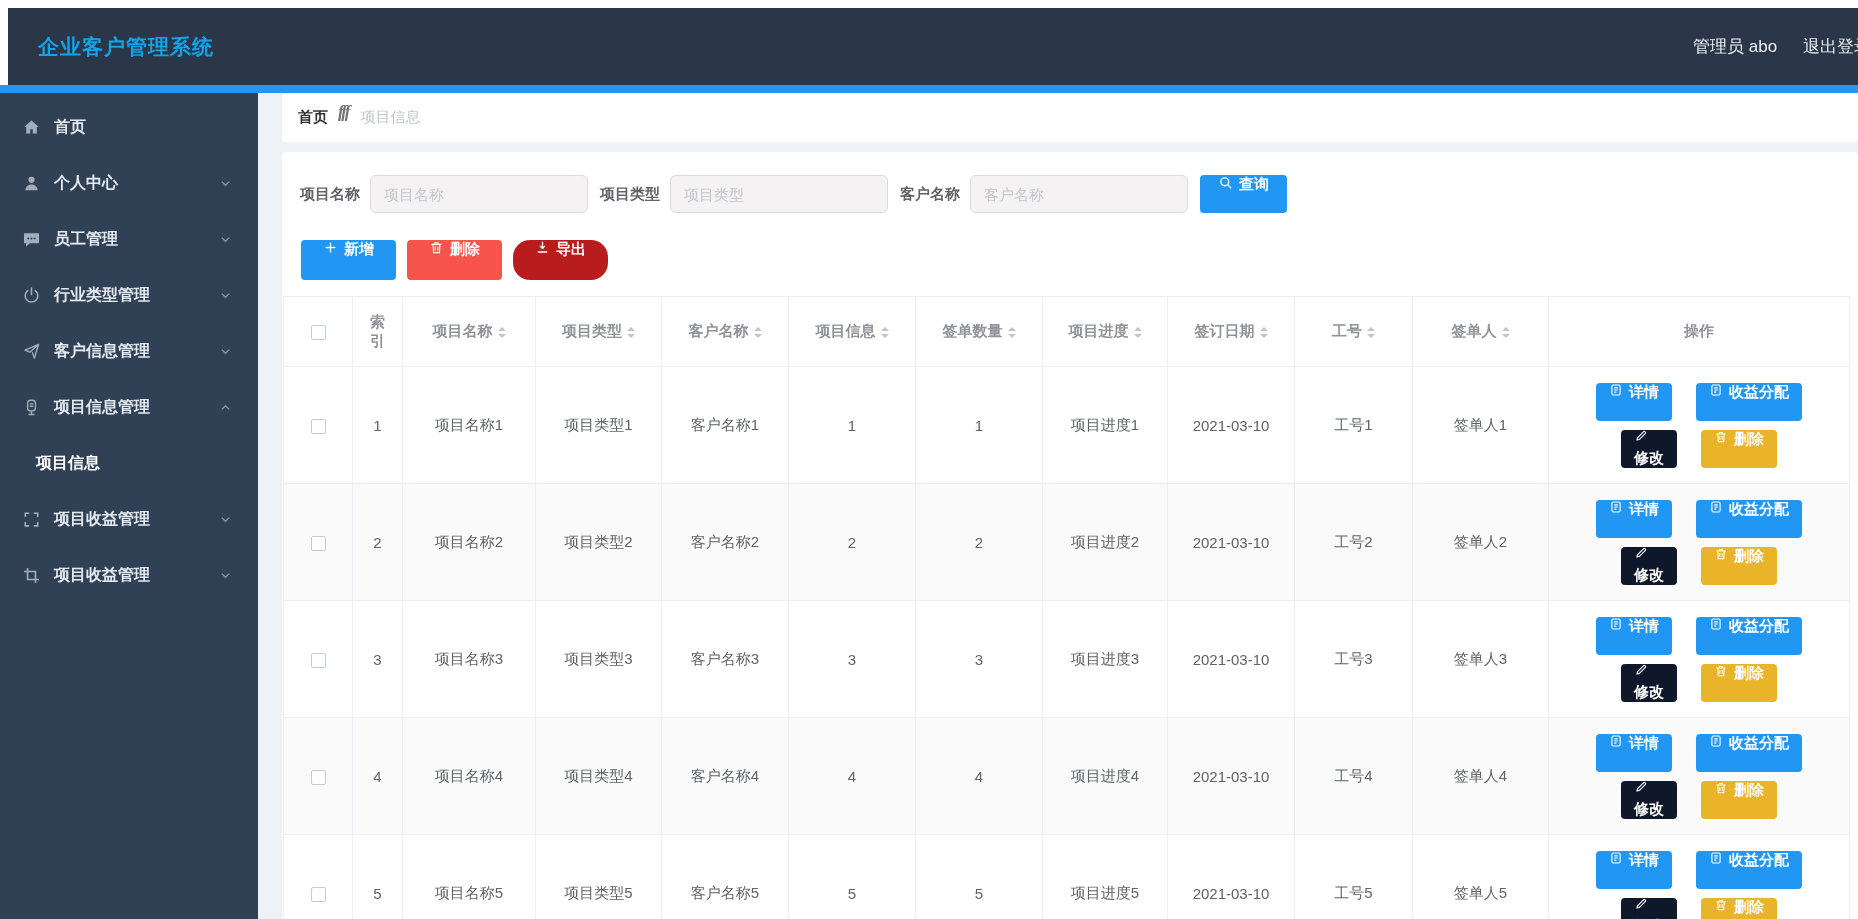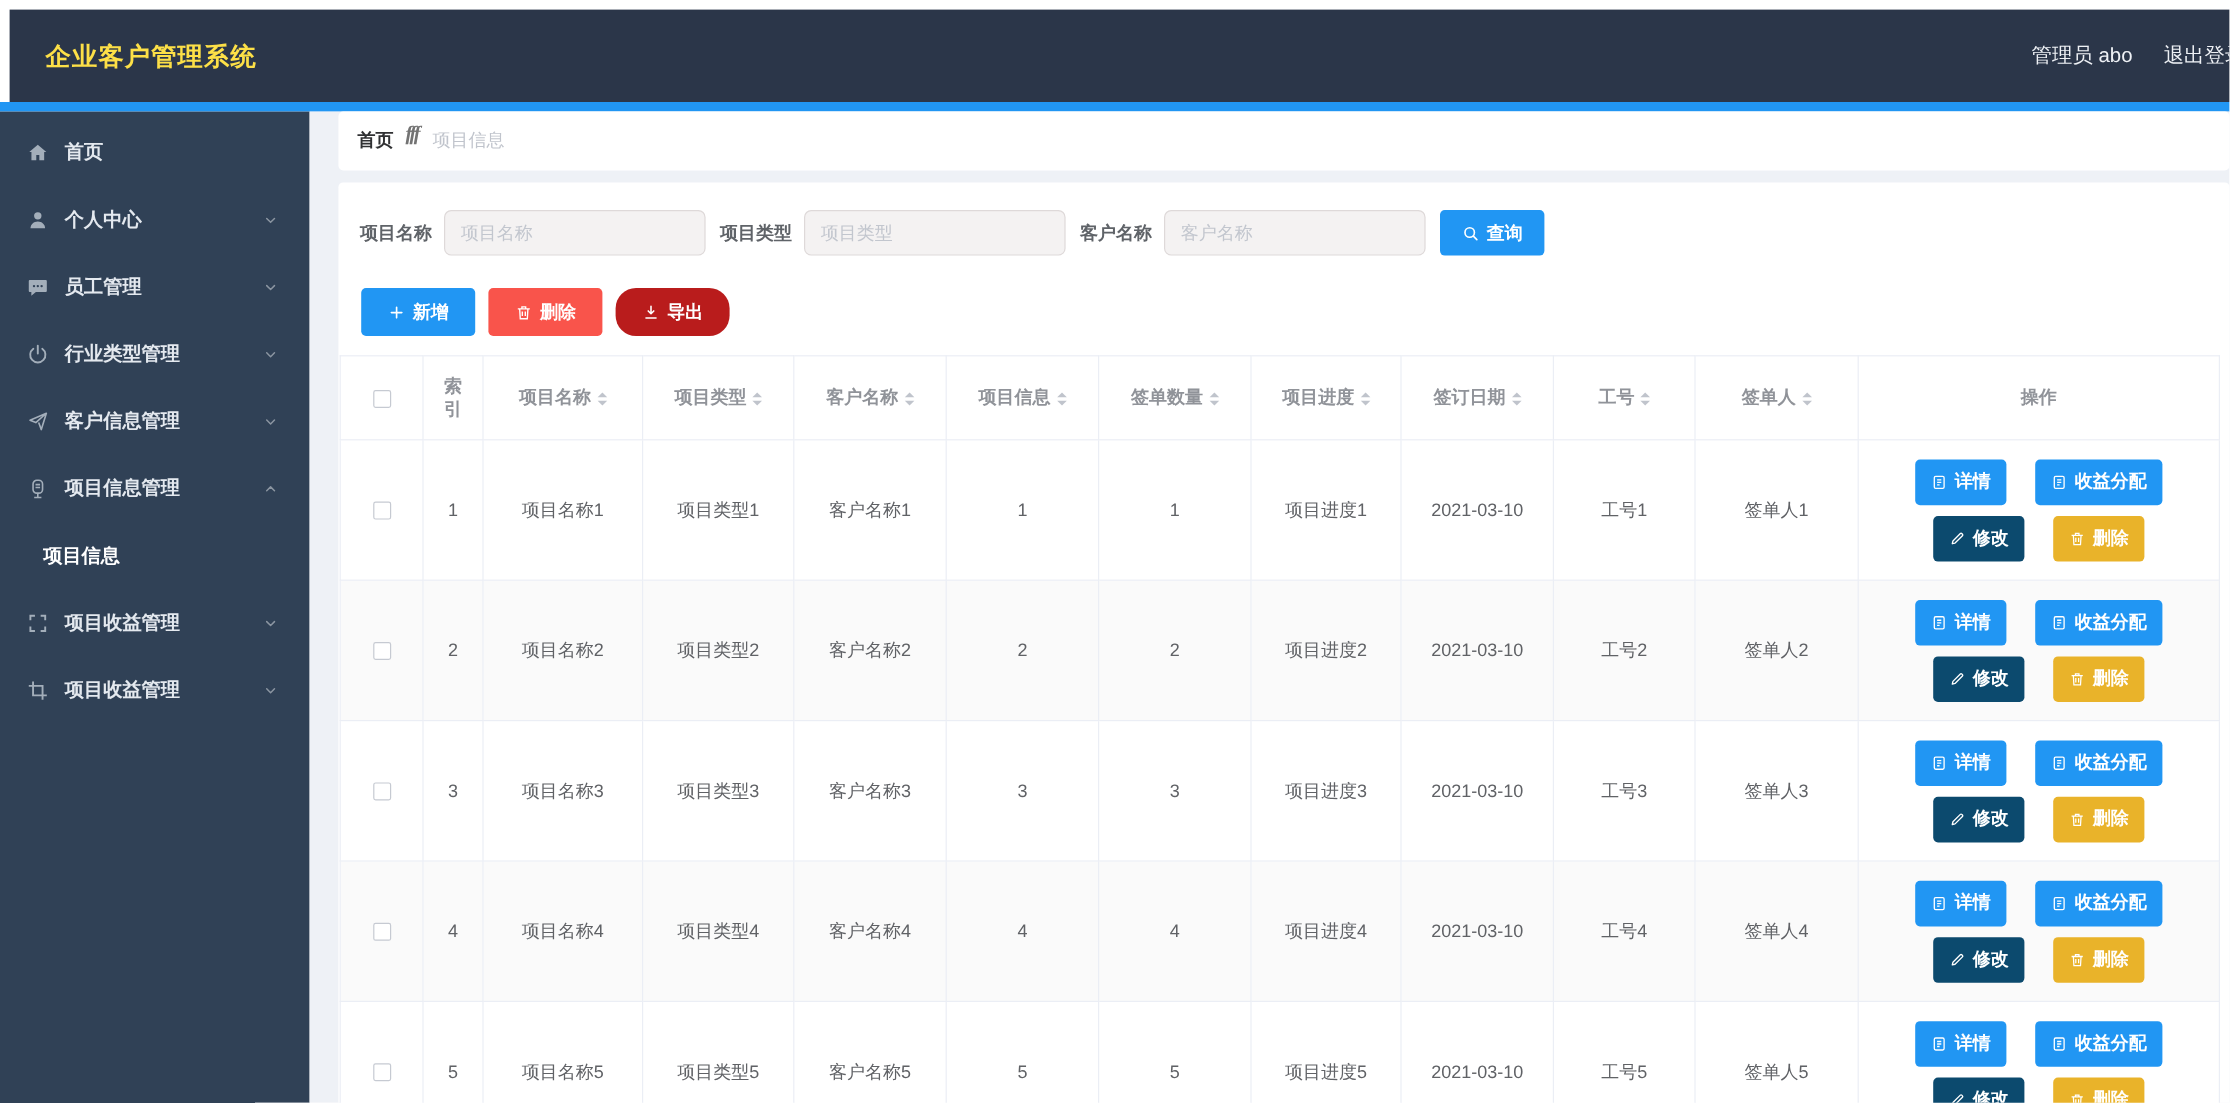--- a/index.html
+++ b/index.html
@@ -3,21 +3,21 @@
 <meta charset="utf-8">
 <style>
   * { margin:0; padding:0; box-sizing:border-box; }
   html,body { width:1858px; height:919px; overflow:hidden; background:#ffffff;
     font-family:"Liberation Sans","DejaVu Sans",sans-serif; }
   body { position:relative; }
 
   
   .navbar { position:absolute; left:8px; top:8px; width:1850px; height:77px;
     background:#2b3649; display:flex; align-items:center; }
-  .navbar-title { margin-left:30px; font-size:21px; font-weight:700; color:#fde047; letter-spacing:1px; }
+  .navbar-title { margin-left:30px; font-size:21px; font-weight:700; color:#0ea5e9; letter-spacing:1px; }
   .navbar-right { position:absolute; left:1685px; top:0; height:100%; display:flex;
     align-items:center; gap:26px; font-size:17px; color:#eef1f5; white-space:nowrap; }
 
   .blue-bar { position:absolute; left:0; top:85px; width:1858px; height:8px; background:#2196f3; }
 
   
   .sidebar { position:absolute; left:0; top:93px; width:258px; height:826px; background:#304156; padding-top:6px; }
   .side-item { height:56px; display:flex; align-items:center; padding-left:22px; cursor:pointer; }
   .side-item .s-icon { width:19px; height:19px; color:#a3aeba; margin-right:13px; flex:0 0 19px; }
   .side-item .s-icon svg { width:100%; height:100%; display:block; }
@@ -39,21 +39,21 @@
   .content-card { position:absolute; left:24px; top:59px; width:calc(100% - 24px); height:980px;
     background:#fff; border-radius:4px; }
 
   
   .filter-row { display:flex; align-items:center; padding-left:18px; margin-top:23px; height:38px; }
   .f-label { font-size:15px; font-weight:700; color:#5f6368; margin-right:10px; white-space:nowrap; }
   .f-input { width:218px; height:38px; background:#f4f2f2; border:1px solid #ded9d9; border-radius:6px;
     padding:0 13px; font-size:15px; color:#606266; margin-right:12px; outline:none;
     font-family:"Liberation Sans","DejaVu Sans",sans-serif; }
   .f-input::placeholder { color:#c2c6ce; }
-  .btn { display:inline-flex; align-items:center; justify-content:center; gap:6px; border:none;
+  .btn { display:inline-flex; justify-content:center; gap:6px; border:none;
     border-radius:4px; color:#fff; font-size:15px; font-weight:700; cursor:pointer;
     font-family:"Liberation Sans","DejaVu Sans",sans-serif; }
   .btn svg { width:15px; height:15px; display:block; }
   .btn-query { height:38px; padding:0 18px; background:#2196f3; }
 
   
   .toolbar { display:flex; gap:11px; padding-left:19px; margin-top:27px; }
   .toolbar .btn { height:40px; padding:0 22px; }
   .btn-add { background:#2196f3; }
   .btn-delete { background:#f9544b; }
@@ -71,21 +71,21 @@
   .sort-caret i { display:block; width:0; height:0; border:4.5px solid transparent; }
   .sort-caret .up { border-bottom-color:#c0c4cc; border-top-width:0; margin-bottom:3px; }
   .sort-caret .down { border-top-color:#c0c4cc; border-bottom-width:0; }
   .checkbox { display:inline-block; width:15px; height:15px; background:#fff;
     border:1px solid #c6cad2; border-radius:2px; cursor:pointer; vertical-align:middle; }
 
   .op-line { display:flex; justify-content:center; gap:24px; }
   .op-line + .op-line { margin-top:9px; }
   .op-btn { height:38px; padding:0 13px; }
   .op-primary { background:#2196f3; }
-  .op-danger  { background:#0c4a6e; }
+  .op-danger  { background:#0f172a;flex-direction:column; }
   .op-warning { background:#e9b32a; }
 </style>
 </head>
 <body>
 
 <div class="navbar">
   <div class="navbar-title">企业客户管理系统</div>
   <div class="navbar-right">
     <span>管理员 abo</span>
     <span style="cursor:pointer;">退出登录</span>

